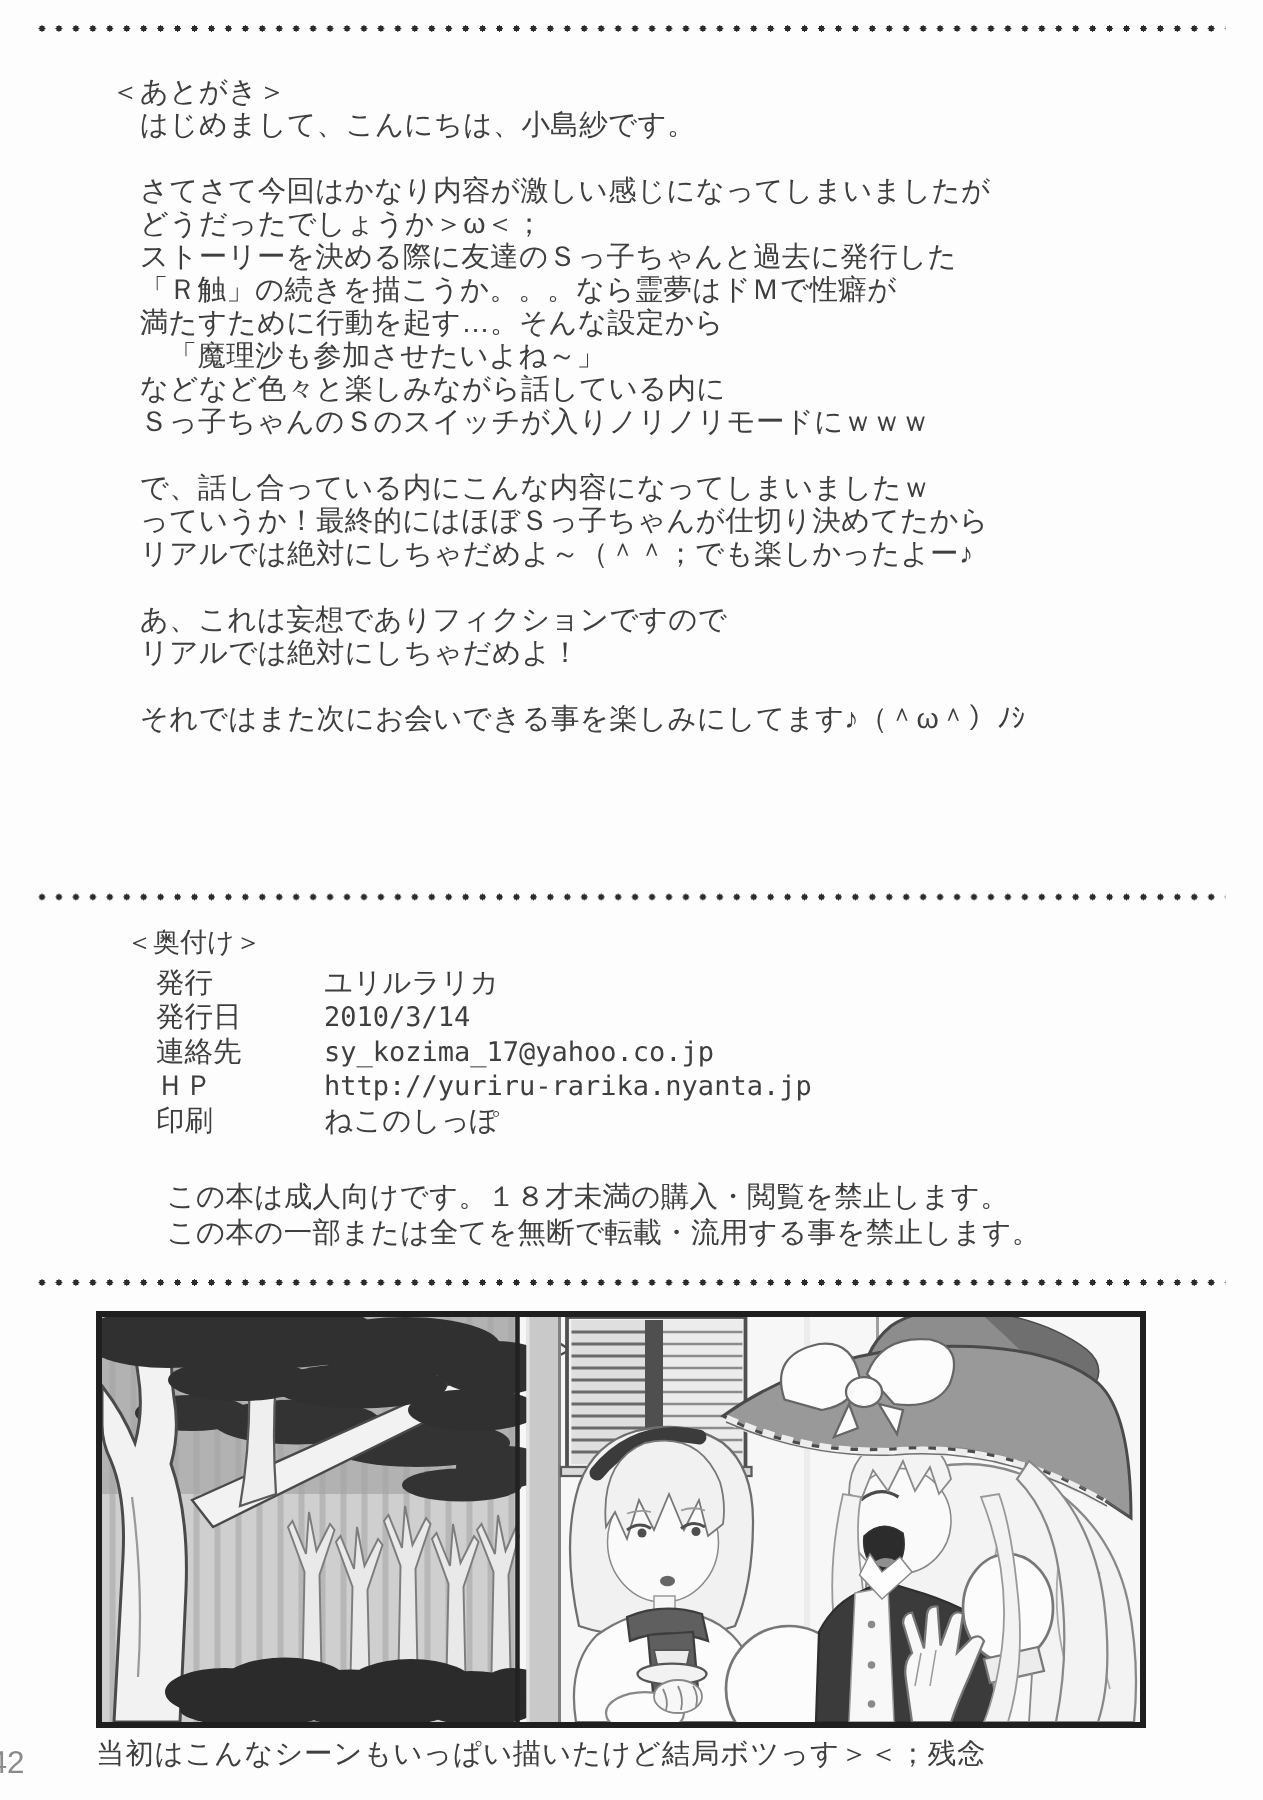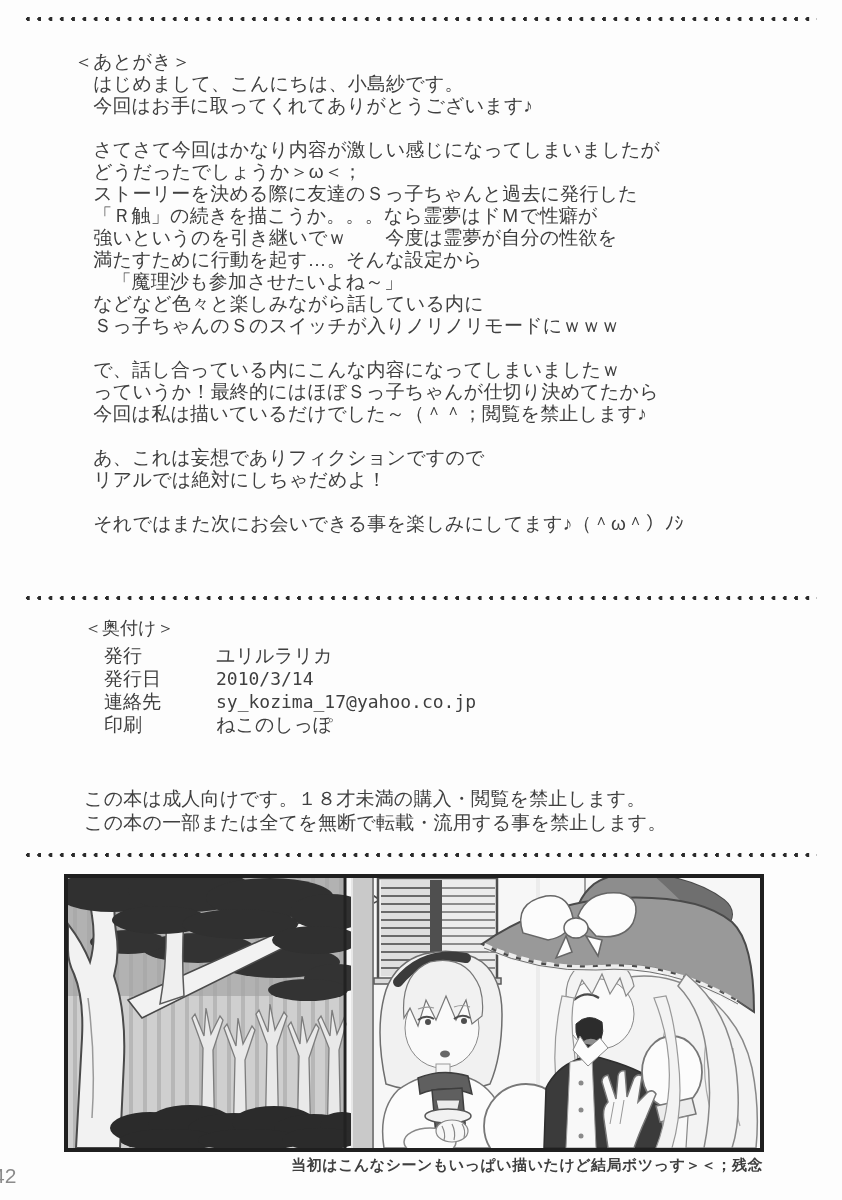--- a/index.html
+++ b/index.html
@@ -15,57 +15,55 @@
   }
   .lines .tline{white-space:pre;font-size:19px;line-height:22px;height:22px;letter-spacing:.2px;}
   .afterword{position:absolute;left:74px;top:51px;}
   .colophon{position:absolute;left:84px;top:616px;}
   .colophon .heading{font-size:18px;line-height:24px;margin-bottom:4px;white-space:pre;}
   .col-row{display:flex;font-size:19px;line-height:23px;height:23px;}
   .col-label{width:112px;white-space:pre;margin-left:20px;}
   .col-value{white-space:pre;}
   .mono{font-family:"DejaVu Sans Mono","Liberation Mono",monospace;font-size:18px;}
   .notice{position:absolute;left:84px;top:787px;}
-  .notice .tline{font-size:19px;line-height:24px;height:24px;}
+  .notice .tline{font-size:19px;line-height:24px;height:24px;margin-left:27px;}
   .artframe{
     position:absolute;left:64px;top:874px;width:700px;height:278px;
     border:4px solid #1f1f1f;box-sizing:border-box;background:#f7f7f7;
   }
   .artframe svg{display:block;width:100%;height:100%;}
   .caption{
-    position:absolute;left:64px;top:1156px;width:699px;text-align:right;
-    font-size:15px;letter-spacing:.5px;white-space:pre;font-weight:bold;
+    position:absolute;left:64px;top:1156px;width:699px;
+    font-size:19px;letter-spacing:.5px;white-space:pre;
   }
   .pagenum{position:absolute;left:-7px;top:1164px;font-size:21px;color:#8b8b8b;}
 </style>
 </head>
 <body>
 
 <div class="page">
 
   <div class="dots" style="top:16px"></div>
 
   <div class="afterword lines">
       <div class="tline">＜あとがき＞</div>
       <div class="tline">　はじめまして、こんにちは、小島紗です。</div>
-      <div class="tline">　今回はお手に取ってくれてありがとうございます♪</div>
       <div class="tline">&nbsp;</div>
       <div class="tline">　さてさて今回はかなり内容が激しい感じになってしまいましたが</div>
       <div class="tline">　どうだったでしょうか＞ω＜；</div>
       <div class="tline">　ストーリーを決める際に友達のＳっ子ちゃんと過去に発行した</div>
       <div class="tline">　「Ｒ触」の続きを描こうか。。。なら霊夢はドＭで性癖が</div>
-      <div class="tline">　強いというのを引き継いでｗ　　今度は霊夢が自分の性欲を</div>
       <div class="tline">　満たすために行動を起す…。そんな設定から</div>
       <div class="tline">　　「魔理沙も参加させたいよね～」</div>
       <div class="tline">　などなど色々と楽しみながら話している内に</div>
       <div class="tline">　Ｓっ子ちゃんのＳのスイッチが入りノリノリモードにｗｗｗ</div>
       <div class="tline">&nbsp;</div>
       <div class="tline">　で、話し合っている内にこんな内容になってしまいましたｗ</div>
       <div class="tline">　っていうか！最終的にはほぼＳっ子ちゃんが仕切り決めてたから</div>
-      <div class="tline">　今回は私は描いているだけでした～（＾＾；閲覧を禁止します♪</div>
+      <div class="tline">　リアルでは絶対にしちゃだめよ～（＾＾；でも楽しかったよー♪</div>
       <div class="tline">&nbsp;</div>
       <div class="tline">　あ、これは妄想でありフィクションですので</div>
       <div class="tline">　リアルでは絶対にしちゃだめよ！</div>
       <div class="tline">&nbsp;</div>
       <div class="tline">　それではまた次にお会いできる事を楽しみにしてます♪（＾ω＾）ﾉｼ</div>
     </div>
 
   <div class="dots" style="top:595px"></div>
 
   <div class="colophon">
@@ -74,20 +72,24 @@
       <div class="col-label">発行</div>
       <div class="col-value">ユリルラリカ</div>
     </div>
     <div class="col-row">
       <div class="col-label">発行日</div>
       <div class="col-value mono">2010/3/14</div>
     </div>
     <div class="col-row">
       <div class="col-label">連絡先</div>
       <div class="col-value mono">sy_kozima_17@yahoo.co.jp</div>
+    </div>
+    <div class="col-row">
+      <div class="col-label">ＨＰ</div>
+      <div class="col-value mono">http://yuriru-rarika.nyanta.jp</div>
     </div>
     <div class="col-row">
       <div class="col-label">印刷</div>
       <div class="col-value">ねこのしっぽ</div>
     </div>
   </div>
 
   <div class="notice lines">
       <div class="tline">この本は成人向けです。１８才未満の購入・閲覧を禁止します。</div>
       <div class="tline">この本の一部または全てを無断で転載・流用する事を禁止します。</div>

